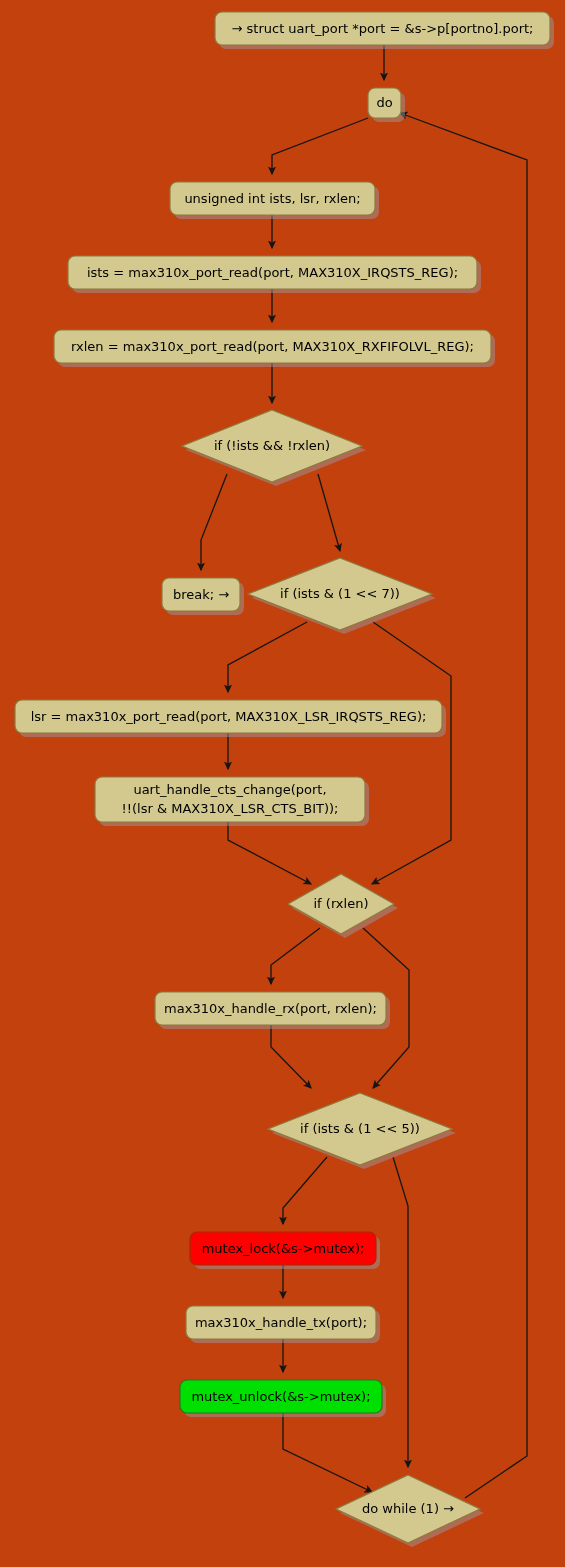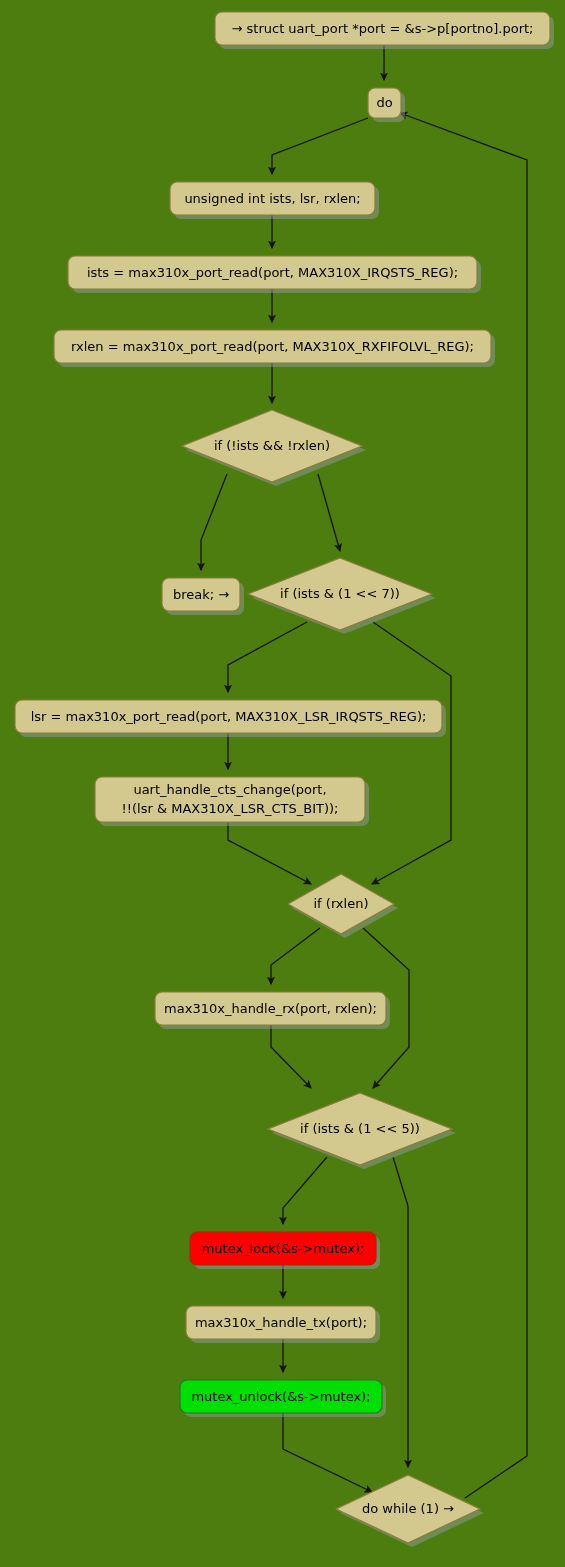--- a/index.html
+++ b/index.html
@@ -10,21 +10,21 @@
   body {
     width: 565px;
     height: 1567px;
     font-family: "DejaVu Sans", sans-serif;
     overflow: hidden;
   }
   #flowchart-root {
     position: relative;
     width: 565px;
     height: 1567px;
-    background: #4d7c0f;
+    background: #c2410c;
   }
   svg.diagram {
     display: block;
     width: 565px;
     height: 1567px;
   }
   .node-text {
     font-family: "DejaVu Sans", sans-serif;
     font-size: 13px;
     fill: #000000;

